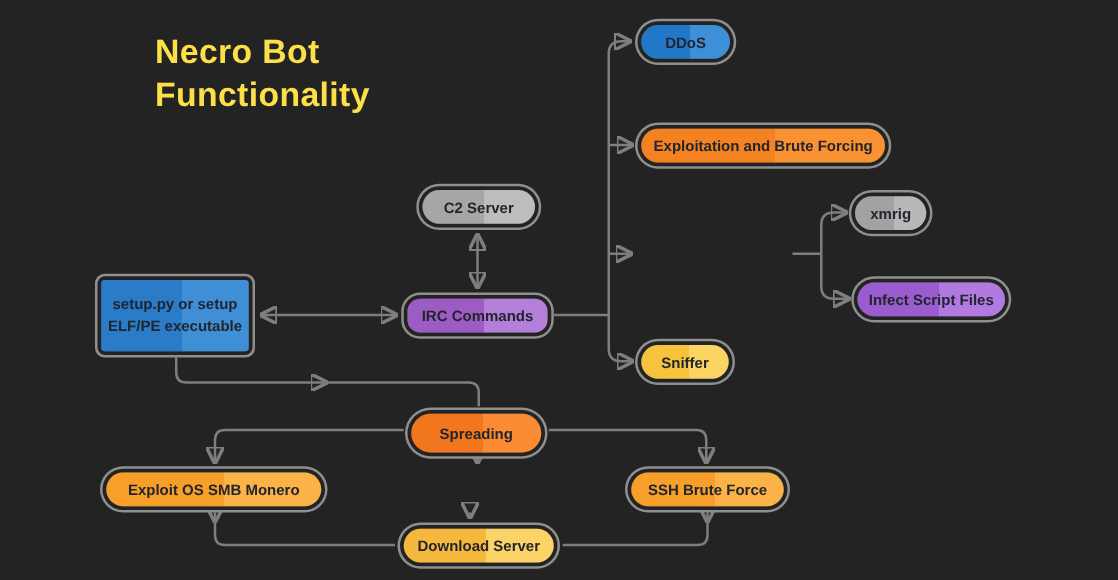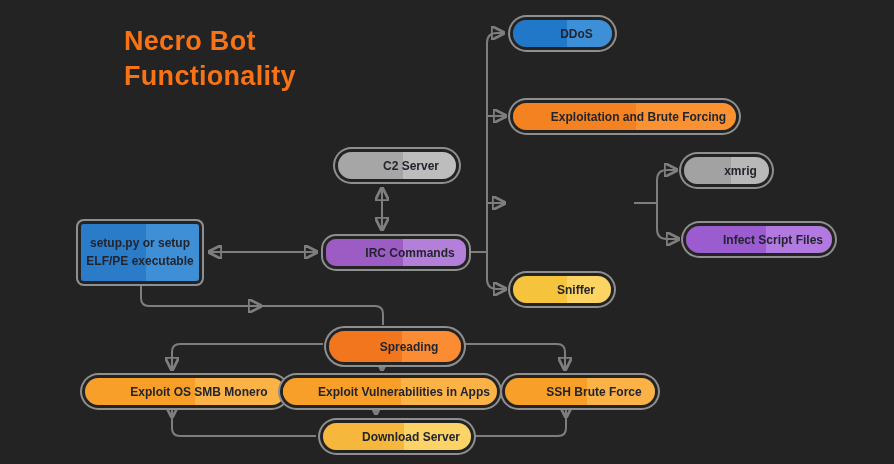--- a/index.html
+++ b/index.html
@@ -3,32 +3,32 @@
 <meta charset="utf-8">
 <style>
   html,body{margin:0;padding:0;background:#111;}
   .stage{
     position:relative;width:894px;height:464px;overflow:hidden;
     background:#232323;
     font-family:"Liberation Sans", sans-serif;
   }
   .title{
     position:absolute;left:124px;top:24px;
-    font-size:27px;font-weight:bold;color:#f97316;
+    font-size:27px;font-weight:bold;color:#fde047;
     line-height:1.3;white-space:pre-line;letter-spacing:.3px;
   }
   .connectors{position:absolute;left:0;top:0;width:894px;height:464px;}
   .connectors path{fill:none;stroke:#7e7e7e;stroke-width:2;stroke-linejoin:round;}
   .node{
     position:absolute;display:flex;align-items:center;justify-content:center;
     font-size:12px;font-weight:600;color:#22252e;text-align:center;
     white-space:nowrap;cursor:pointer;
     box-shadow:0 0 0 3px #232323, 0 0 0 5px #8f8f8f;
   }
-  .pill{border-radius:999px;padding-left:28px;}
+  .pill{border-radius:999px;}
   .rect{border-radius:3px;white-space:pre-line;line-height:1.45;}
   
   .n-ddos{left:513px;top:20px;width:71px;height:27px;}
   .n-exploitation{left:513px;top:103px;width:195px;height:27px;}
   .n-c2{left:338px;top:152px;width:90px;height:27px;}
   .n-xmrig{left:684px;top:157px;width:57px;height:27px;}
   .n-monero{left:512px;top:190px;width:117px;height:27px;}
   .n-infect{left:686px;top:226px;width:118px;height:27px;}
   .n-irc{left:326px;top:239px;width:112px;height:27px;}
   .n-setup{left:81px;top:224px;width:118px;height:57px;}
@@ -105,19 +105,18 @@
 
   <div class="node rect n-setup" style="background: linear-gradient(90deg, rgb(42, 124, 201) 0%, rgb(42, 124, 201) 55%, rgb(63, 143, 214) 55%, rgb(63, 143, 214) 100%);">setup.py or setup
 ELF/PE executable</div>
 
   <div class="node pill n-sniffer" style="background: linear-gradient(90deg, rgb(246, 195, 60) 0%, rgb(246, 195, 60) 55%, rgb(251, 212, 100) 55%, rgb(251, 212, 100) 100%);">Sniffer</div>
 
   <div class="node pill n-spreading" style="background: linear-gradient(90deg, rgb(242, 118, 30) 0%, rgb(242, 118, 30) 55%, rgb(251, 140, 51) 55%, rgb(251, 140, 51) 100%);">Spreading</div>
 
   <div class="node pill n-smb" style="background: linear-gradient(90deg, rgb(247, 159, 40) 0%, rgb(247, 159, 40) 55%, rgb(251, 179, 71) 55%, rgb(251, 179, 71) 100%);">Exploit OS SMB Monero</div>
 
-  <div class="node pill n-vulns" style="background: linear-gradient(90deg, rgb(247, 159, 40) 0%, rgb(247, 159, 40) 55%, rgb(251, 179, 71) 55%, rgb(251, 179, 71) 100%);">Exploit Vulnerabilities in Apps</div>
 
   <div class="node pill n-ssh" style="background: linear-gradient(90deg, rgb(247, 159, 40) 0%, rgb(247, 159, 40) 55%, rgb(251, 179, 71) 55%, rgb(251, 179, 71) 100%);">SSH Brute Force</div>
 
   <div class="node pill n-download" style="background: linear-gradient(90deg, rgb(245, 184, 61) 0%, rgb(245, 184, 61) 55%, rgb(251, 211, 102) 55%, rgb(251, 211, 102) 100%);">Download Server</div>
 
 </div>
 
 </body></html>

